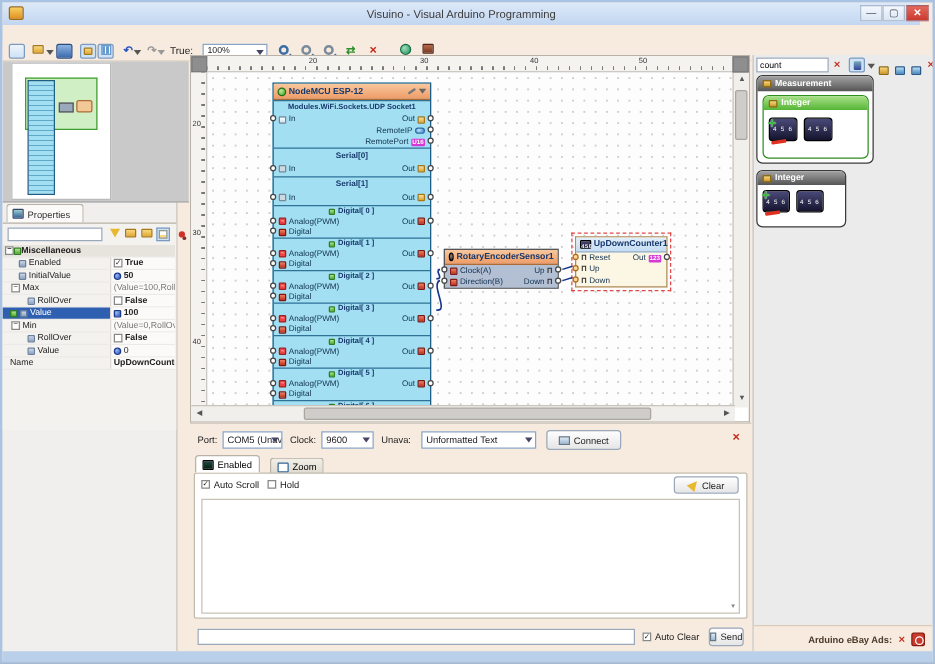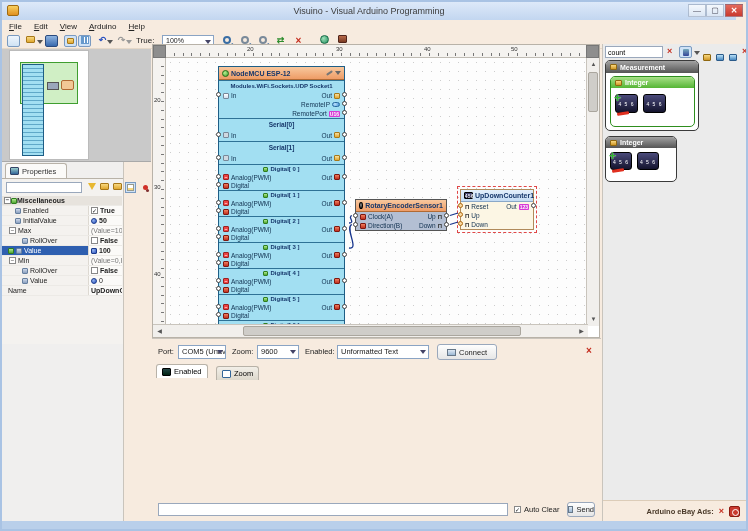--- a/index.html
+++ b/index.html
@@ -25,21 +25,21 @@
   .tbico{position:absolute;top:2px;width:13px;height:12px;border-radius:2px;font-size:9px;line-height:11px;text-align:center;}
   .caret{position:absolute;top:7px;width:0;height:0;border-left:3px solid transparent;border-right:3px solid transparent;border-top:4px solid #555;}
   .tlabel{position:absolute;top:3px;font-size:8px;color:#222;}
   .combo{position:absolute;background:#fff;border:1px solid #8aa4c4;font-size:7px;color:#222;
     padding:1px 10px 0 3px;height:12px;overflow:hidden;white-space:nowrap;}
   .combo::after{content:"";position:absolute;right:2px;top:4px;border-left:3px solid transparent;border-right:3px solid transparent;border-top:4px solid #446;}
   .mag{position:relative;width:8px;height:8px;border:2px solid #3a6ea5;border-radius:50%;display:inline-block;margin-top:1px;}
   .mag::after{content:"";position:absolute;left:6px;top:6px;width:4px;height:2px;background:#3a6ea5;transform:rotate(45deg);}
   .redx{color:#c42a1c;font-weight:bold;font-size:10px;}
   
-  .leftpanel{position:absolute;left:0;top:47px;width:122px;bottom:8px;background:#f0efee;border-right:1px solid #c9c4bc;padding-left:22px;}
+  .leftpanel{position:absolute;left:0;top:47px;width:140px;bottom:8px;background:#f0efee;border-right:1px solid #c9c4bc;padding-left:22px;}
   .overview{position:absolute;left:0;top:0;width:149px;height:113px;background:#c9c9c9;border-bottom:1px solid #a9a9a9;}
   .ov-page{position:absolute;left:7px;top:1px;width:80px;height:110px;background:#fff;border:1px solid #bbb;}
   .ov-view{position:absolute;left:10px;top:11px;width:58px;height:42px;background:rgba(170,225,150,.55);border:1px solid #3f9e2f;}
   .ov-mcu{position:absolute;left:12px;top:13px;width:22px;height:92px;border:1px solid #1e5e86;
     background:repeating-linear-gradient(#a2dff2 0 3px,#5fa8c8 3px 4px);}
   .ov-b1{position:absolute;left:37px;top:31px;width:12px;height:8px;background:#9aa8bc;border:1px solid #555;}
   .ov-b2{position:absolute;left:51px;top:29px;width:13px;height:10px;background:#f2c896;border:1px solid #b06a34;border-radius:2px;}
   .ptab{position:absolute;left:3px;top:114px;width:62px;height:15px;background:#fbfaf8;border:1px solid #b8b2a8;border-bottom:none;
     border-radius:3px 3px 0 0;font-size:7.5px;color:#333;display:flex;align-items:center;gap:3px;padding-left:4px;}
   .ptab-ico{width:9px;height:8px;background:linear-gradient(#9cc,#369);border:1px solid #346;border-radius:1px;}
@@ -149,27 +149,20 @@
 <div class="win">
 
   <div class="titlebar">
     <div class="app-icon"></div>
     <div class="title-text">Visuino - Visual Arduino Programming</div>
   </div>
   <div class="winbtn" style="right:40px;">—</div>
   <div class="winbtn" style="right:22px;">▢</div>
   <div class="winbtn close" style="right:3px;">✕</div>
 
-  <div class="menubar">
-    <span class="menu-item">File</span>
-    <span class="menu-item">Edit</span>
-    <span class="menu-item">View</span>
-    <span class="menu-item">Arduino</span>
-    <span class="menu-item">Help</span>
-  </div>
 
   <div class="toolbar">
     <div class="tbico" style="left:5px;background:linear-gradient(#eef5fd,#cfe2f4);border:1px solid #7a9ac0;"></div>
     <div class="tbico" style="left:22px;"><span class="folder"></span></div>
     <div class="caret" style="left:35px;"></div>
     <div class="tbico" style="left:43px;background:linear-gradient(#8fb4e0,#3a6aae);border:1px solid #2a4a7e;"></div>
     <div class="tbico" style="left:62px;background:#cfe2f6;border:1px solid #7a9ac0;"><span class="folder" style="width:7px;height:6px;"></span></div>
     <div class="tbico" style="left:76px;background:#cfe2f6;border:1px solid #7a9ac0;"><span style="display:inline-block;width:8px;height:8px;background:repeating-linear-gradient(90deg,#69c 0 2px,#fff 2px 3px);border:1px solid #69c;"></span></div>
     <div class="tbico" style="left:94px;color:#2a52c0;font-weight:bold;">↶</div>
     <div class="caret" style="left:105px;"></div>
@@ -635,39 +628,56 @@
     <div class="adsbar">
       <span>Arduino eBay Ads:</span>
       <span class="redx" style="font-size:9px;">×</span>
       <span class="adsclose"></span>
     </div>
   </div>
 
   <div class="botpanel">
     <span class="blabel" style="left:6px;top:8px;">Port:</span>
     <div class="combo" style="left:26px;top:6px;width:48px;height:14px;font-size:7.5px;">COM5 (Unava</div>
-    <span class="blabel" style="left:80px;top:8px;">Zoom:</span>
+    <span class="blabel" style="left:80px;top:8px;">Clock:</span>
     <div class="combo" style="left:105px;top:6px;width:42px;height:14px;font-size:7.5px;">9600</div>
-    <span class="blabel" style="left:153px;top:8px;">Enabled:</span>
+    <span class="blabel" style="left:153px;top:8px;">Unava:</span>
     <div class="combo" style="left:185px;top:6px;width:92px;height:14px;font-size:7.5px;">Unformatted Text</div>
     <div class="btn" style="left:285px;top:5px;width:60px;">
       <span style="width:9px;height:7px;background:linear-gradient(#dfe9f4,#9cb8d4);border:1px solid #678;"></span>
       <span>Connect</span>
     </div>
     <div class="abs redx" style="left:434px;top:6px;font-size:10px;">×</div>
 
     <div class="tab active" style="left:4px;top:25px;">
       <span class="screenico"></span>
       <span>Enabled</span>
     </div>
     <div class="tab idle" style="left:64px;top:27px;">
       <span class="scopeico"></span>
       <span>Zoom</span>
     </div>
 
+    <div class="tgroup" style="top:39px;">
+      <div class="cbrow" style="left:5px;top:4px;">
+        <span class="cb">✓</span>
+        <span>Auto Scroll</span>
+      </div>
+      <div class="cbrow" style="left:58px;top:4px;">
+        <span class="cb"></span>
+        <span>Hold</span>
+      </div>
+      <div class="btn" style="right:6px;top:2px;width:52px;height:14px;">
+        <span class="broom"></span>
+        <span>Clear</span>
+      </div>
+      <div class="termarea">
+        <div class="sbarrow" style="right:0;bottom:0;font-size:5px;width:9px;height:9px;line-height:9px;color:#888;">▼</div>
+      </div>
+    </div>
 
     <input class="sendrow-input" style="left: 6px; bottom: 5px; width: 350px;">
     <div class="cbrow" style="left:362px;bottom:7px;">
       <span class="cb">✓</span>
       <span>Auto Clear</span>
     </div>
     <div class="btn" style="right:6px;bottom:4px;width:28px;height:15px;">
       <span style="width:8px;height:7px;background:linear-gradient(#dfe9f4,#9cb8d4);border:1px solid #678;"></span>
       <span>Send</span>
     </div>

